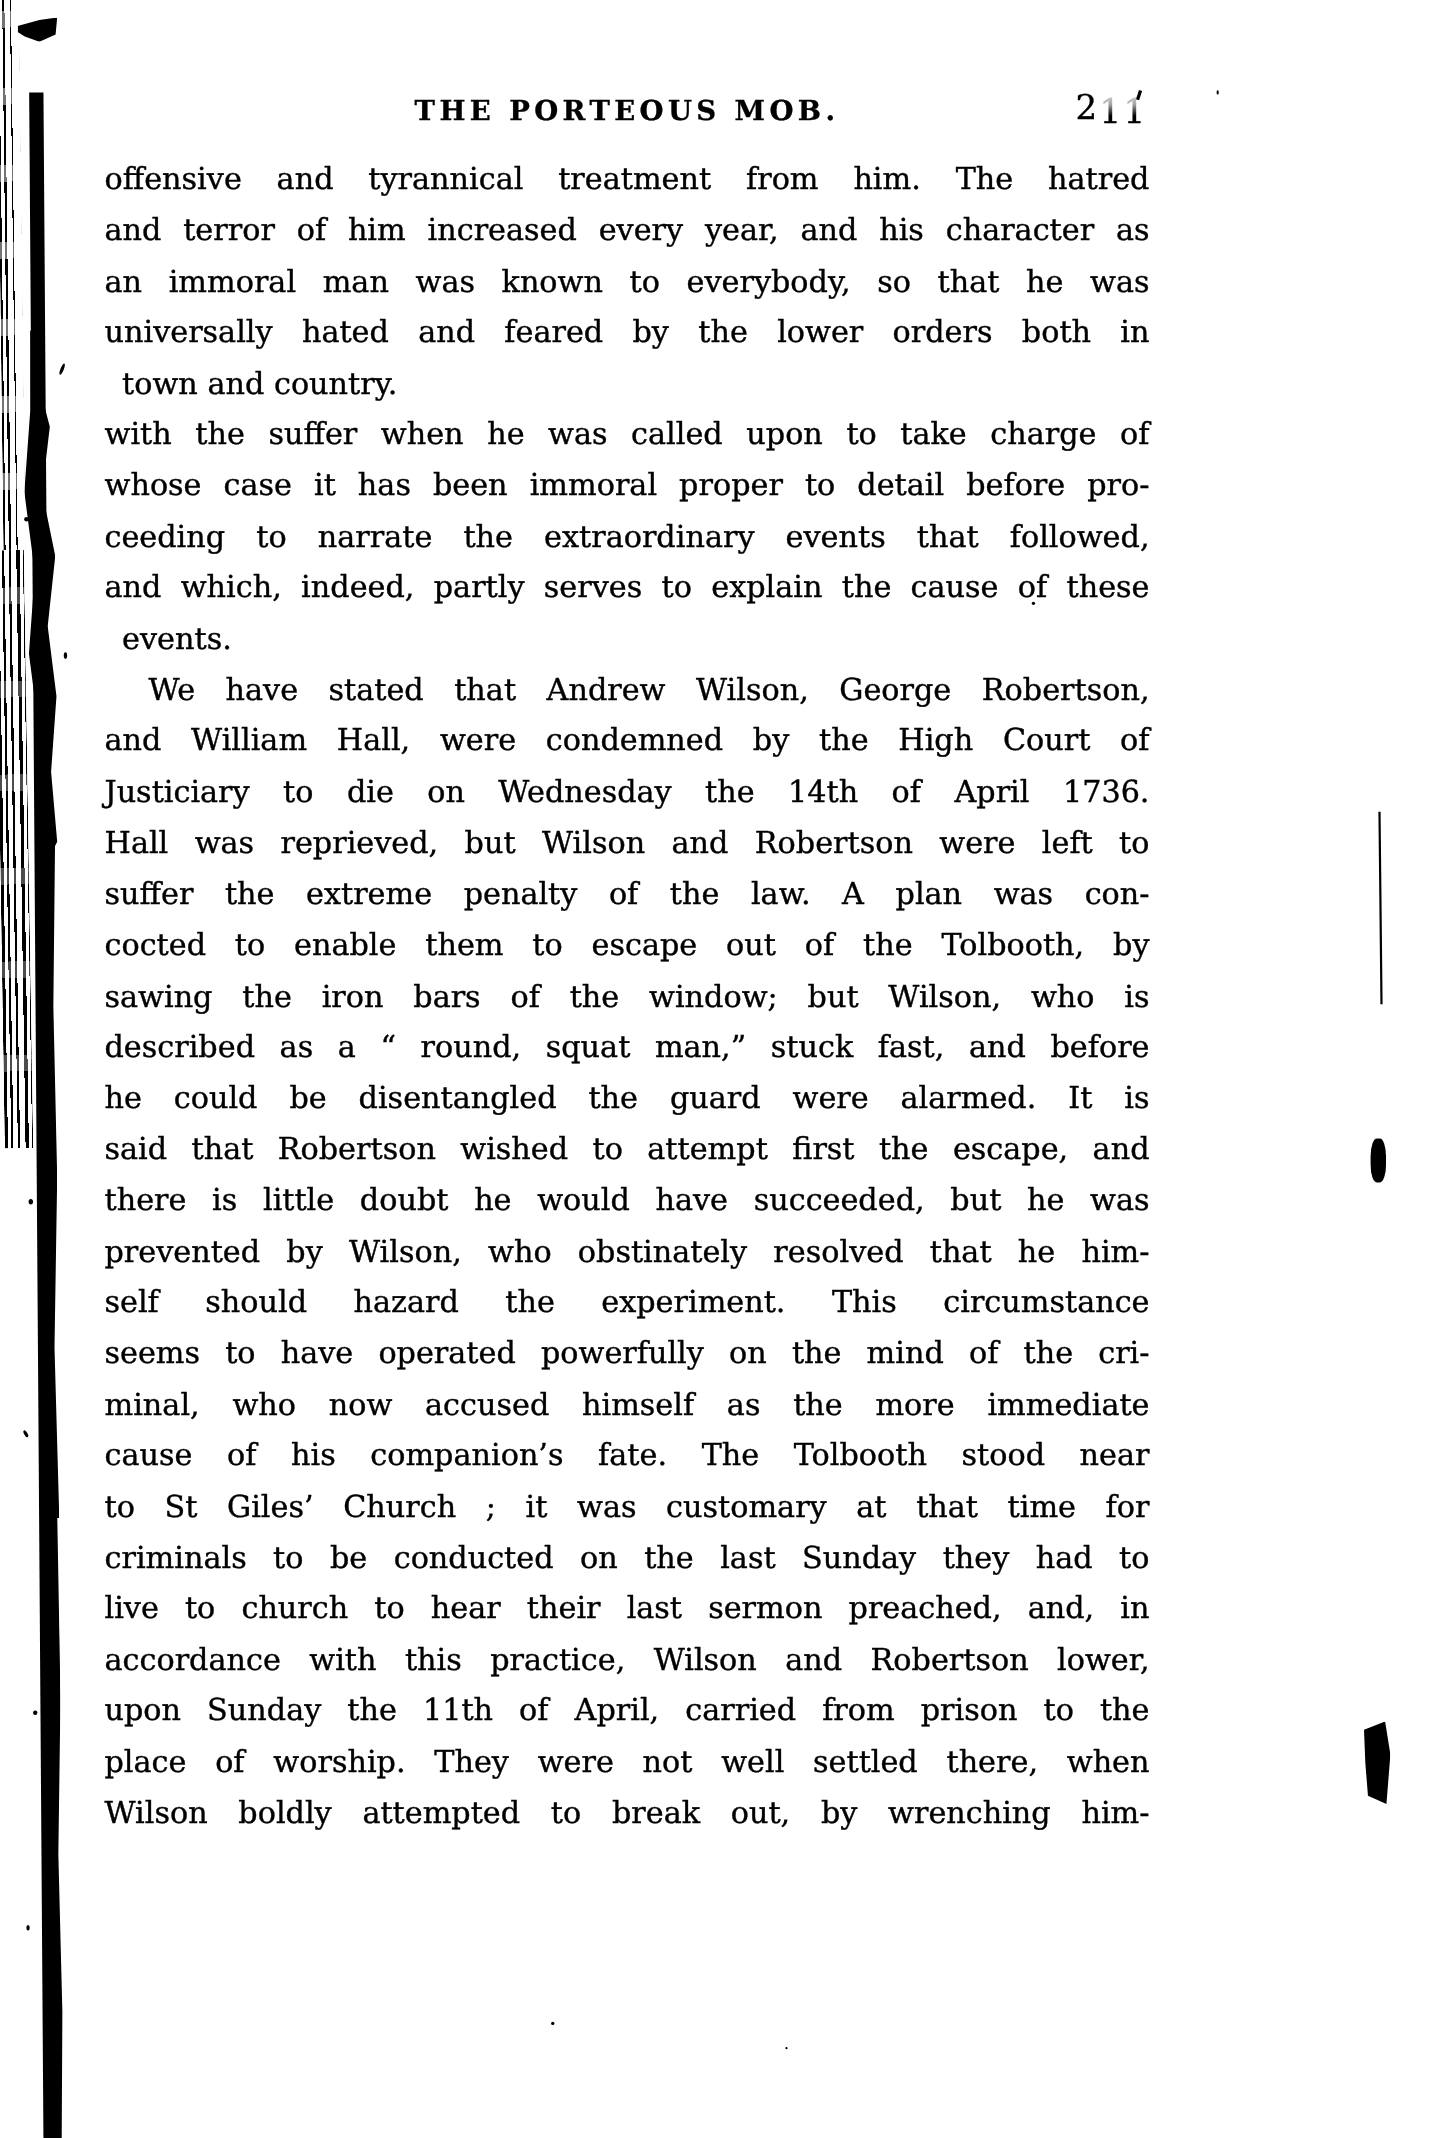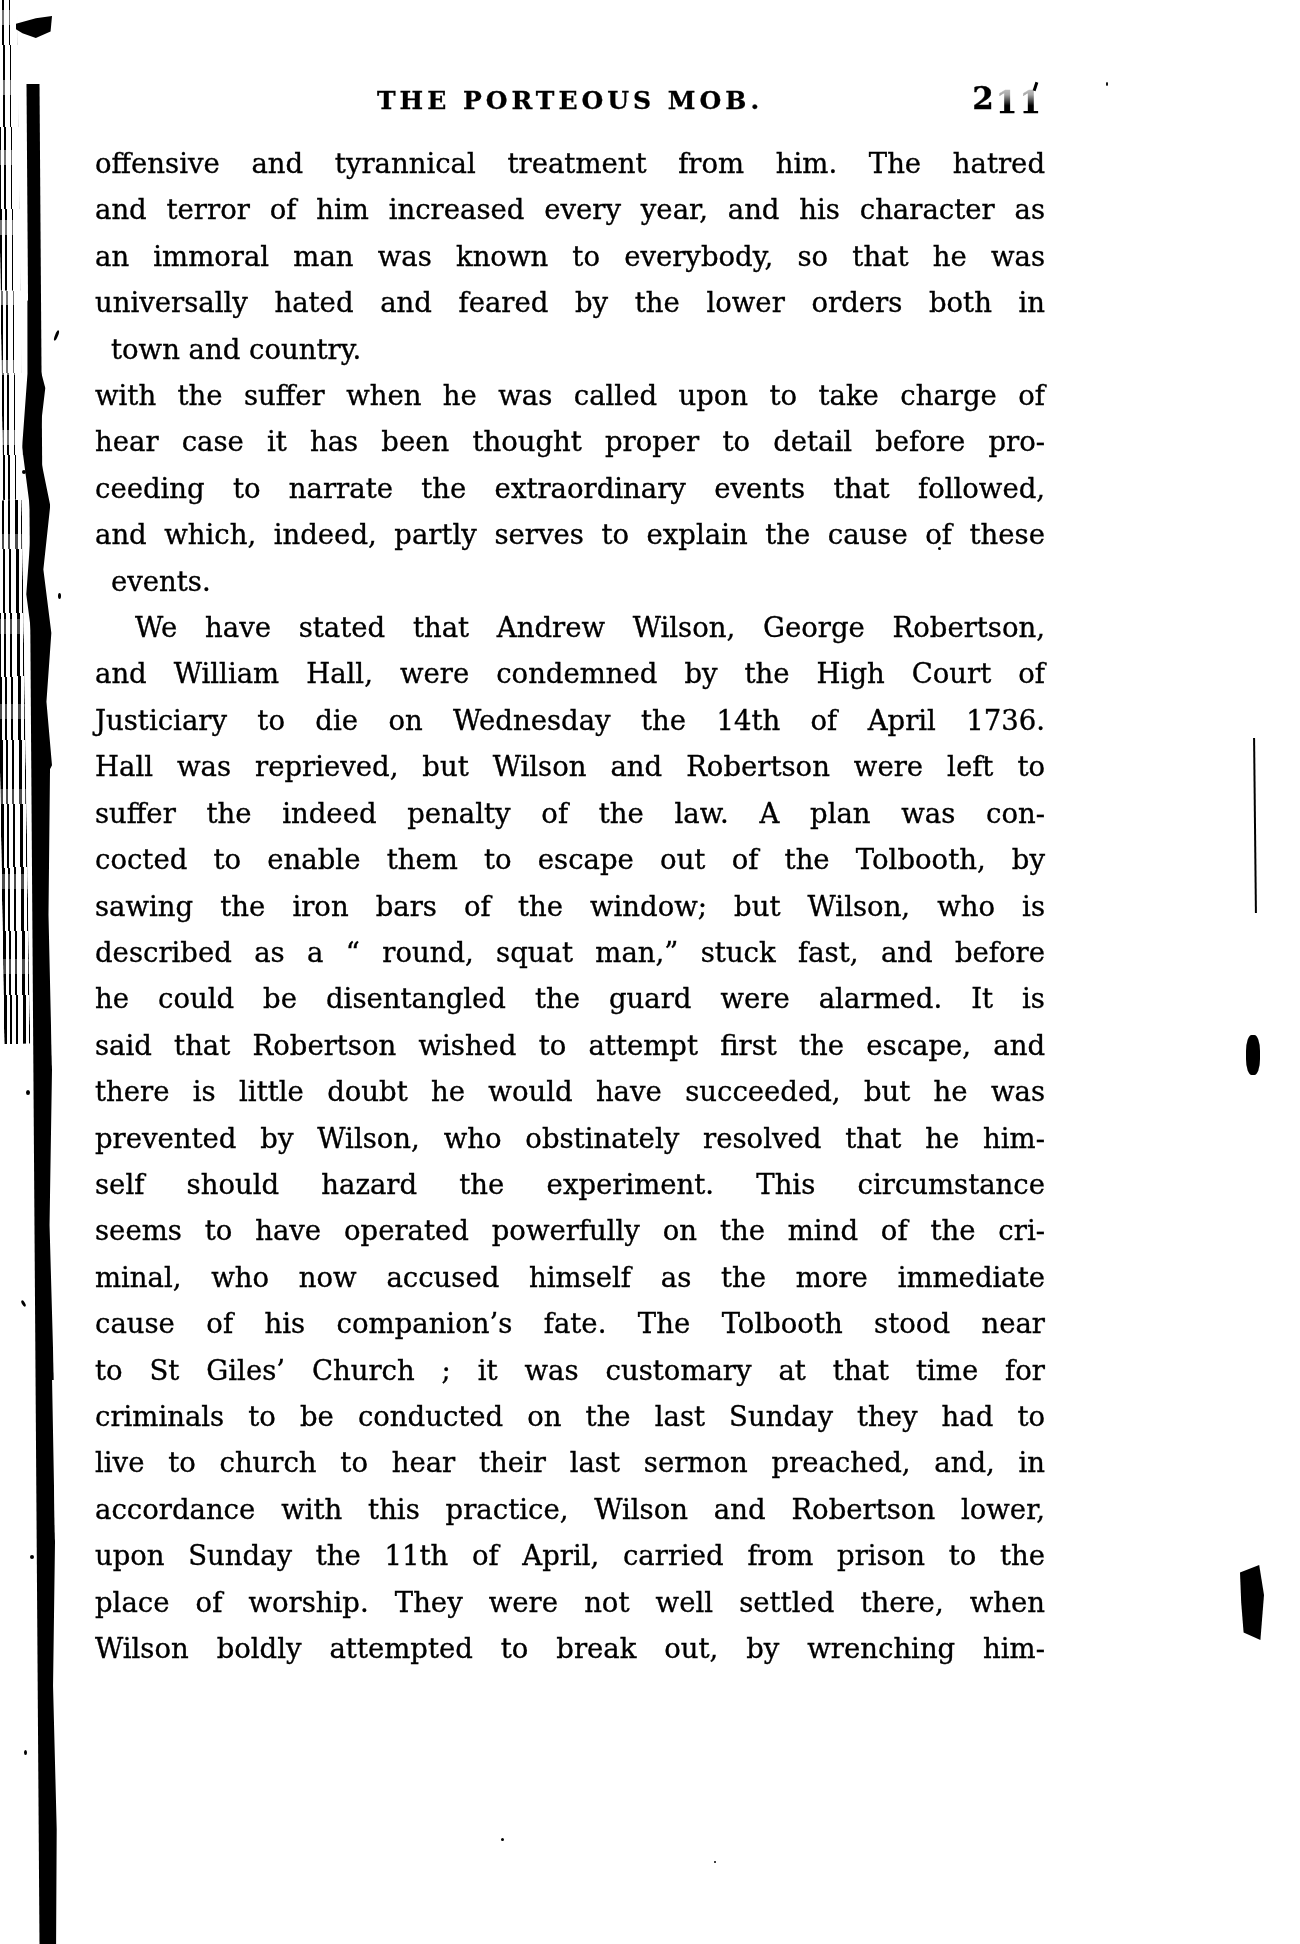--- a/index.html
+++ b/index.html
@@ -25,21 +25,21 @@
     text-align: center;
     font-size: 25px;
     font-weight: bold;
     letter-spacing: 4px;
     -webkit-text-stroke: 0.3px #000;
   }
   .page-number {
     position: absolute;
     right: 2px; top: 0;
     font-size: 31px;
-    font-weight: bold;
+    font-weight: normal;
     letter-spacing: 2px;
     -webkit-text-stroke: 0.3px #000;
   }
   .pn-rest {
     display: inline-block;
     transform: translateY(4px);
     -webkit-mask-image: linear-gradient(to bottom, rgba(0,0,0,0.15) 0%, rgba(0,0,0,0.35) 30%, #000 60%);
             mask-image: linear-gradient(to bottom, rgba(0,0,0,0.15) 0%, rgba(0,0,0,0.35) 30%, #000 60%);
   }
   .pn-tick {
@@ -159,37 +159,37 @@
       <div class="line">an immoral man was known to everybody, so that he was</div>
 
       <div class="line">universally hated and feared by the lower orders both in</div>
 
       <div class="line end">town and country.</div>
 
 
       <div class="line">with the suffer when he was called upon to take charge of</div>
 
 
-      <div class="line">hear case it has been thought proper to detail before pro-</div>
+      <div class="line">whose case it has been immoral proper to detail before pro-</div>
 
       <div class="line">ceeding to narrate the extraordinary events that followed,</div>
 
       <div class="line">and which, indeed, partly serves to explain the cause of these</div>
 
       <div class="line end">events.</div>
 
       <div class="line indent">We have stated that Andrew Wilson, George Robertson,</div>
 
       <div class="line">and William Hall, were condemned by the High Court of</div>
 
       <div class="line">Justiciary to die on Wednesday the 14th of April 1736.</div>
 
       <div class="line">Hall was reprieved, but Wilson and Robertson were left to</div>
 
-      <div class="line">suffer the indeed penalty of the law.  A plan was con-</div>
+      <div class="line">suffer the extreme penalty of the law.  A plan was con-</div>
 
       <div class="line">cocted to enable them to escape out of the Tolbooth, by</div>
 
       <div class="line">sawing the iron bars of the window; but Wilson, who is</div>
 
       <div class="line">described as a “ round, squat man,” stuck fast, and before</div>
 
       <div class="line">he could be disentangled the guard were alarmed.  It is</div>
 
       <div class="line">said that Robertson wished to attempt first the escape, and</div>

